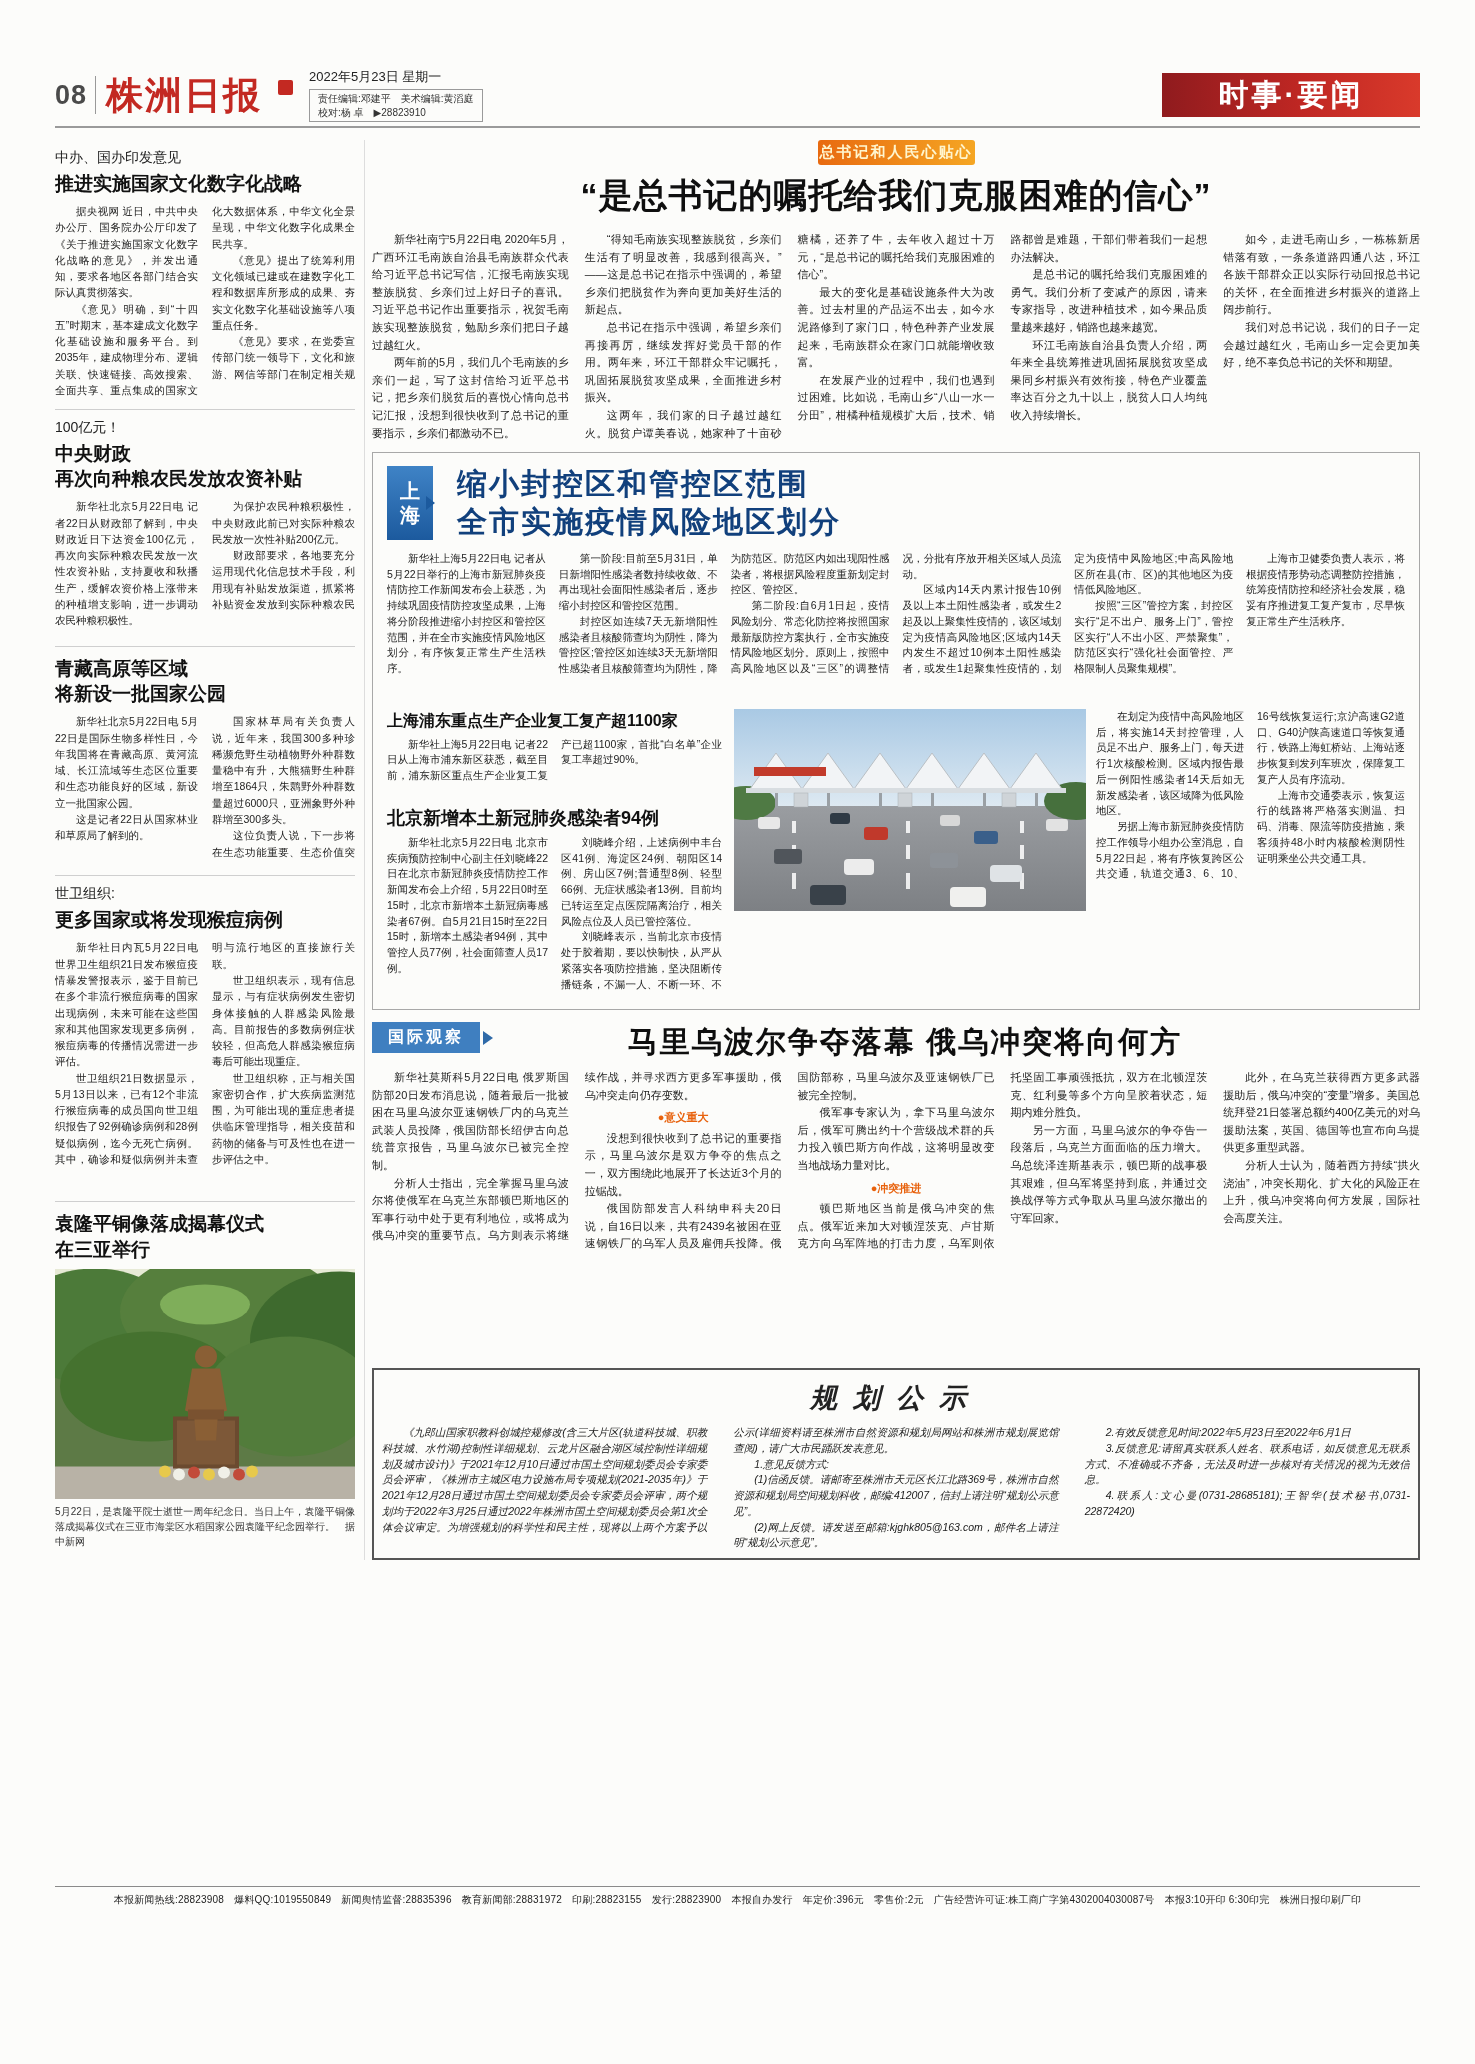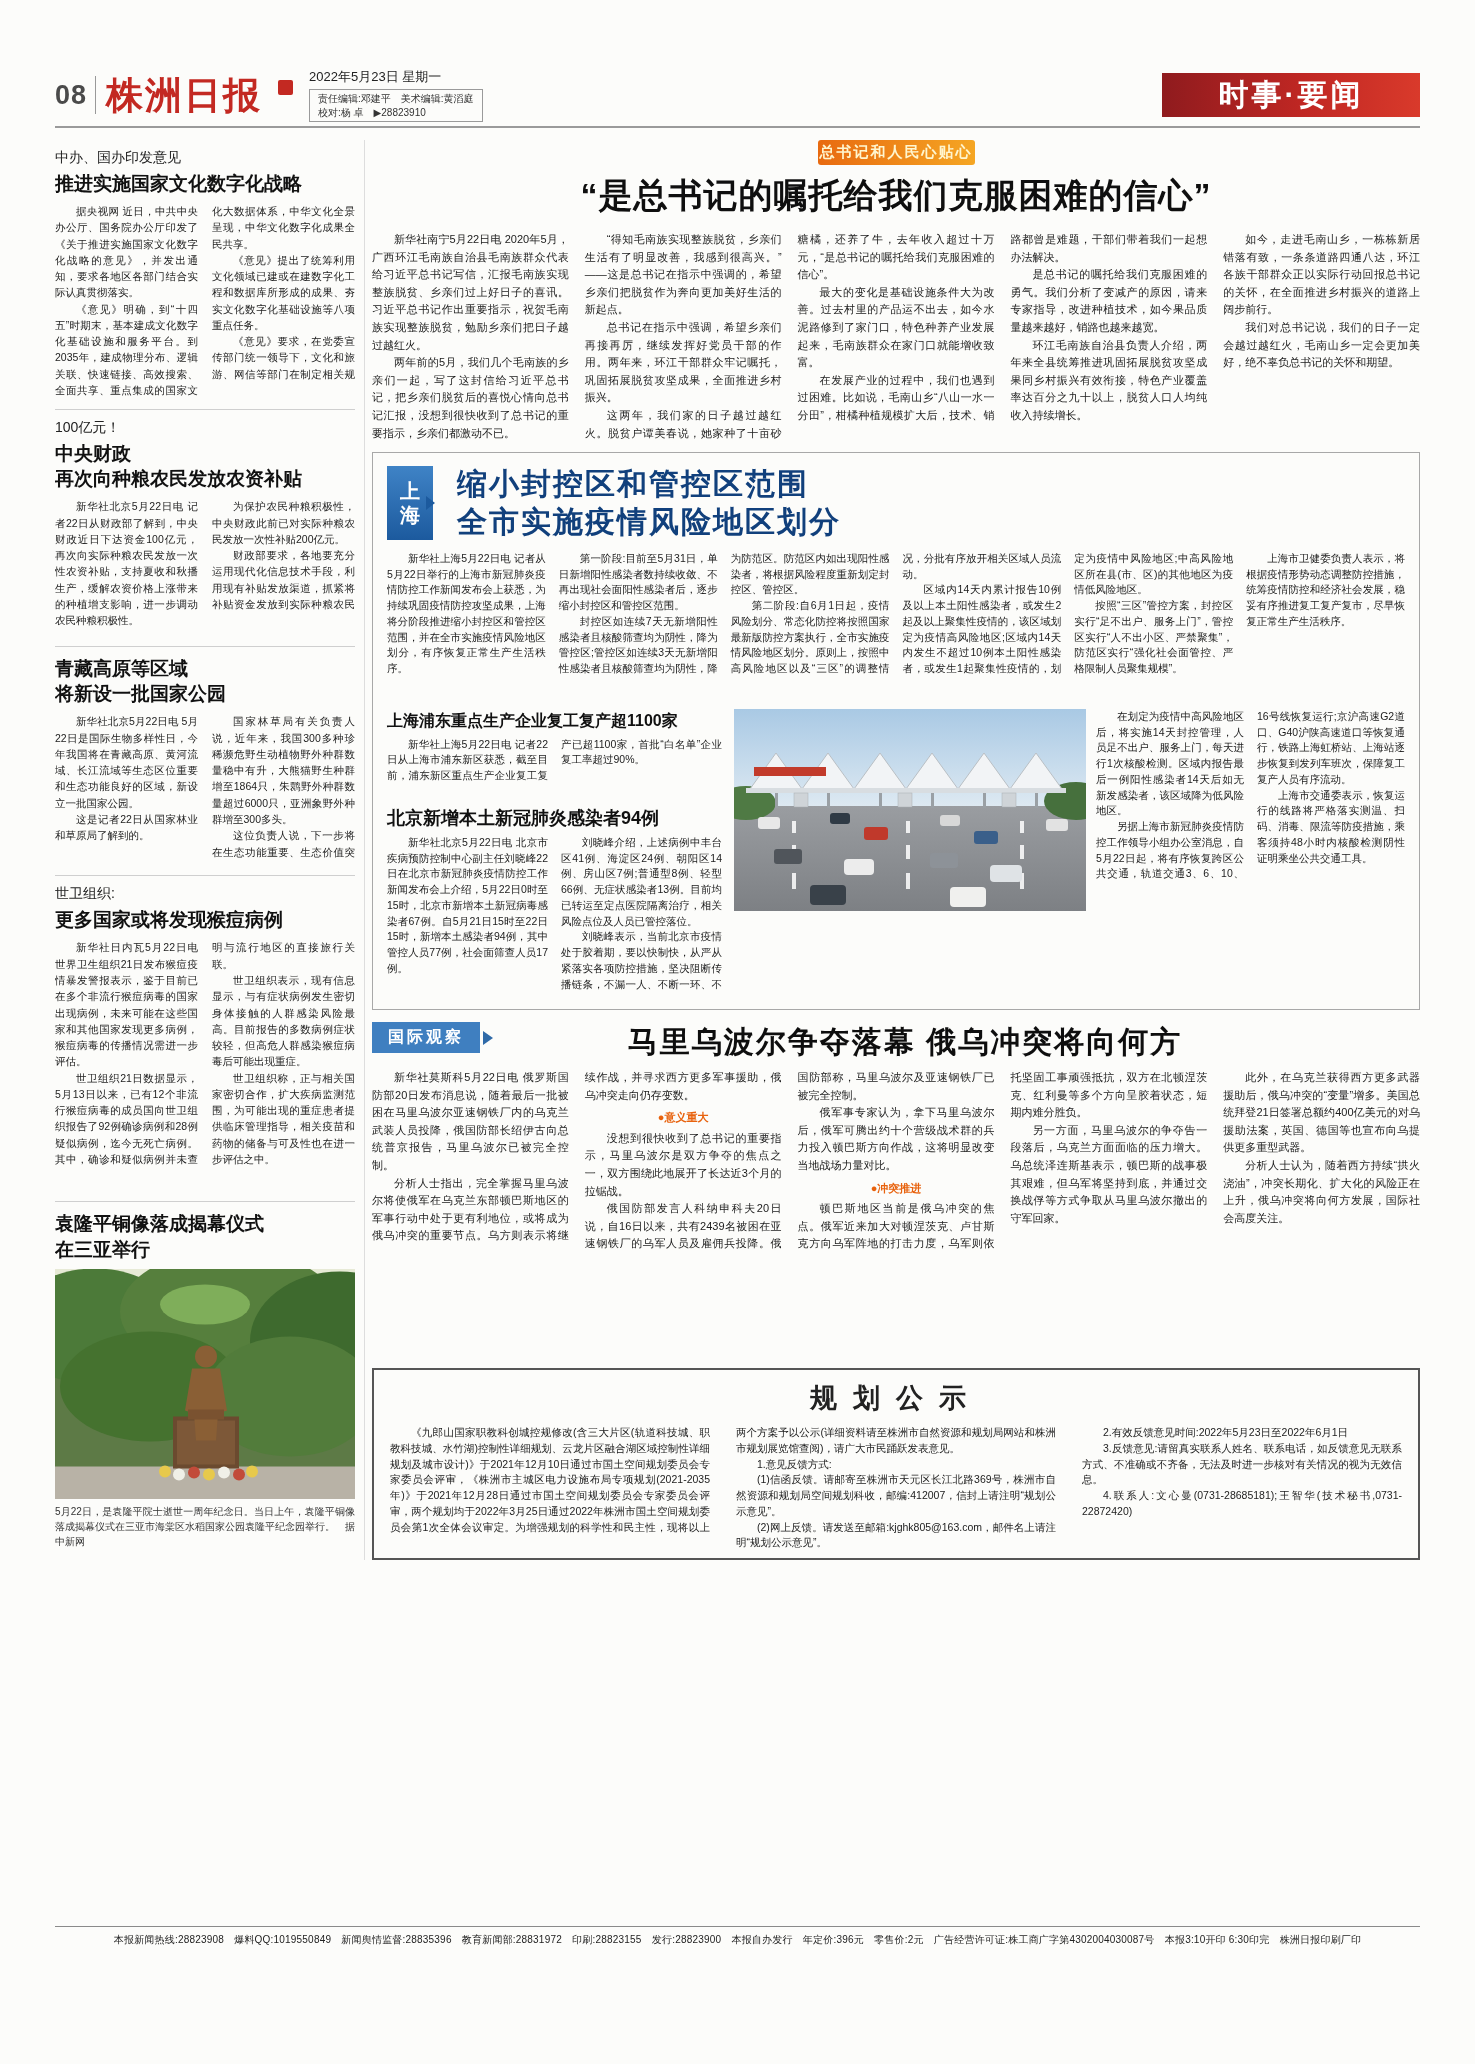--- a/index.html
+++ b/index.html
@@ -97,29 +97,29 @@
   .world-badge::after { content:""; position:absolute; right:-20px; top:50%; margin-top:-7px;
                         border:7px solid transparent; border-left:10px solid #2f6aa8; }
   .world-title { flex:1; text-align:center; font-size:30px; font-weight:bold; letter-spacing:2px;
                  color:#0e0e0e; padding-right:90px; }
   .world-body { column-count:5; column-gap:16px; font-size:11px; line-height:1.6;
                 text-align:justify; height:276px; overflow:hidden; }
   .world-body p { text-indent:2em; }
   .world-body p.subhead { text-indent:0; text-align:center; color:#e8620d; font-weight:bold; margin:5px 0 3px; }
 
   
-  .notice { top:1368px; height:192px; border:2px solid #555; padding:10px 16px; }
+  .notice { top:1368px; height:192px; border:2px solid #555; padding:10px 8px;font-style:italic; }
   .notice-title { font-family:"Liberation Serif","DejaVu Serif",serif; text-align:center;
                   font-size:27px; letter-spacing:16px; color:#222; margin-bottom:9px; }
   .notice-body { column-count:3; column-gap:26px; font-size:10.5px; line-height:1.5;
                  text-align:justify; height:128px; overflow:hidden; }
   .notice-body p { text-indent:2em; }
 
   
-  .footer { position:absolute; left:55px; right:55px; top:1926px; border-top:1px solid #8a8a8a;
+  .footer { position:absolute; left:55px; right:55px; top:1886px; border-top:1px solid #8a8a8a;
             padding-top:6px; font-size:10px; color:#222; text-align:center; letter-spacing:0.2px; }
 </style>
 </head>
 <body>
 
 <div class="page">
 
   <header class="header">
     <div class="pagenum">08</div>
     <div class="hdiv"></div>

